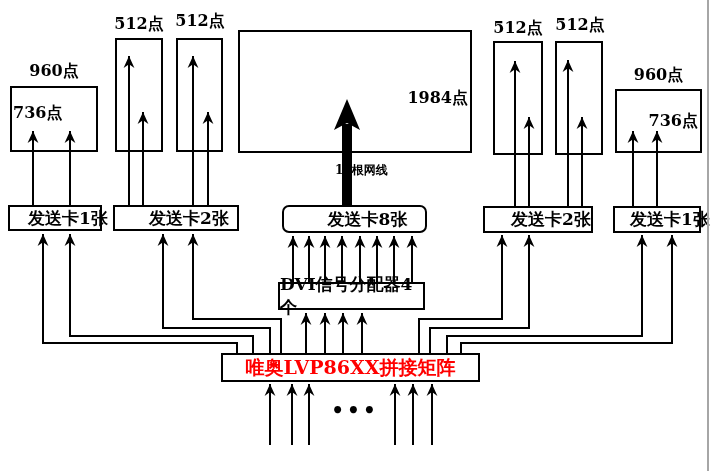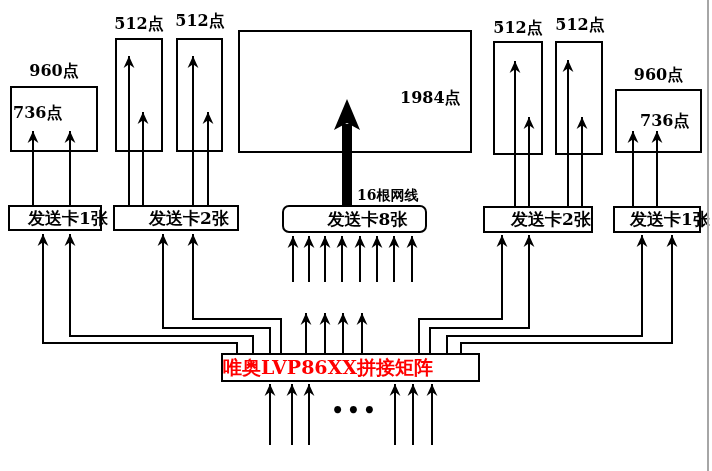--- a/index.html
+++ b/index.html
@@ -11,22 +11,22 @@
   .box{
     position:absolute;box-sizing:border-box;border:2px solid #000;background:transparent;
   }
   .card{
     display:flex;align-items:center;justify-content:center;
     font-size:17px;font-weight:bold;white-space:nowrap;padding-left:26px;
   }
   .lbl{position:absolute;font-weight:bold;white-space:nowrap;line-height:1;}
   .lbl.size{font-size:16px;}
   .ctr{text-align:center;}
-  .rgt{text-align:left;}
-  #matrix-box{display:flex;align-items:center;justify-content:flex-start;font-size:19px;font-weight:bold;}
+  .rgt{text-align:right;}
+  #matrix-box{display:flex;align-items:center;justify-content:center;font-size:19px;font-weight:bold;}
   #dvi-box{display:flex;align-items:center;justify-content:center;font-size:17px;font-weight:bold;}
   #right-border{position:absolute;top:0;width:2px;height:471px;background:#a6a6a6;}
   .dots{font-size:20px;letter-spacing:3px;}
   .input-lbl{font-size:18px;letter-spacing:2px;}
 </style>
 </head>
 <body>
 
 <div id="stage">
 
@@ -110,38 +110,41 @@
   <div class="lbl size ctr" style="left:10px;top:63px;width:88px;">960点</div>
   <div class="lbl size" style="left:13px;top:105px;">736点</div>
   <div class="lbl size ctr" style="left:108px;top:16px;width:62px;">512点</div>
   <div class="lbl size ctr" style="left:169px;top:13px;width:62px;">512点</div>
   <div class="lbl size rgt" style="left:400px;top:90px;width:68px;">1984点</div>
   <div class="lbl size ctr" style="left:487px;top:20px;width:62px;">512点</div>
   <div class="lbl size ctr" style="left:549px;top:17px;width:62px;">512点</div>
   <div class="lbl size ctr" style="left:615px;top:67px;width:87px;">960点</div>
   <div class="lbl size rgt" style="left:640px;top:113px;width:58px;">736点</div>
 
-  <div class="lbl" style="left:357px;top:164px;font-size:14px;margin-top:24px;">16根网线</div>
+  <div class="lbl" style="left:335px;top:164px;font-size:12px;">16根网线</div>
 
   <div class="box card" style="left:8px;top:205px;width:94px;height:26px;">
     <span>发送卡1张</span>
   </div>
   <div class="box card" style="left:113px;top:205px;width:126px;height:26px;">
     <span>发送卡2张</span>
   </div>
   <div class="box card" style="left:282px;top:205px;width:145px;height:28px;border-radius:7px;">
     <span>发送卡8张</span>
   </div>
   <div class="box card" style="left:483px;top:206px;width:110px;height:27px;">
     <span>发送卡2张</span>
   </div>
   <div class="box card" style="left:613px;top:206px;width:88px;height:27px;">
     <span>发送卡1张</span>
   </div>
 
+  <div class="box" id="dvi-box" style="left:278px;top:282px;width:147px;height:28px;">
+    <span>DVI信号分配器4个</span>
+  </div>
 
   <div class="box" id="matrix-box" style="left:221px;top:353px;width:259px;height:29px;">
     <span style="color: rgb(255, 0, 0);">唯奥LVP86XX拼接矩阵</span>
   </div>
 
   <div class="lbl dots ctr" style="left:330px;top:400px;width:50px;">•••</div>
 
   <div id="right-border" style="left:707px;"></div>
 </div>
 

